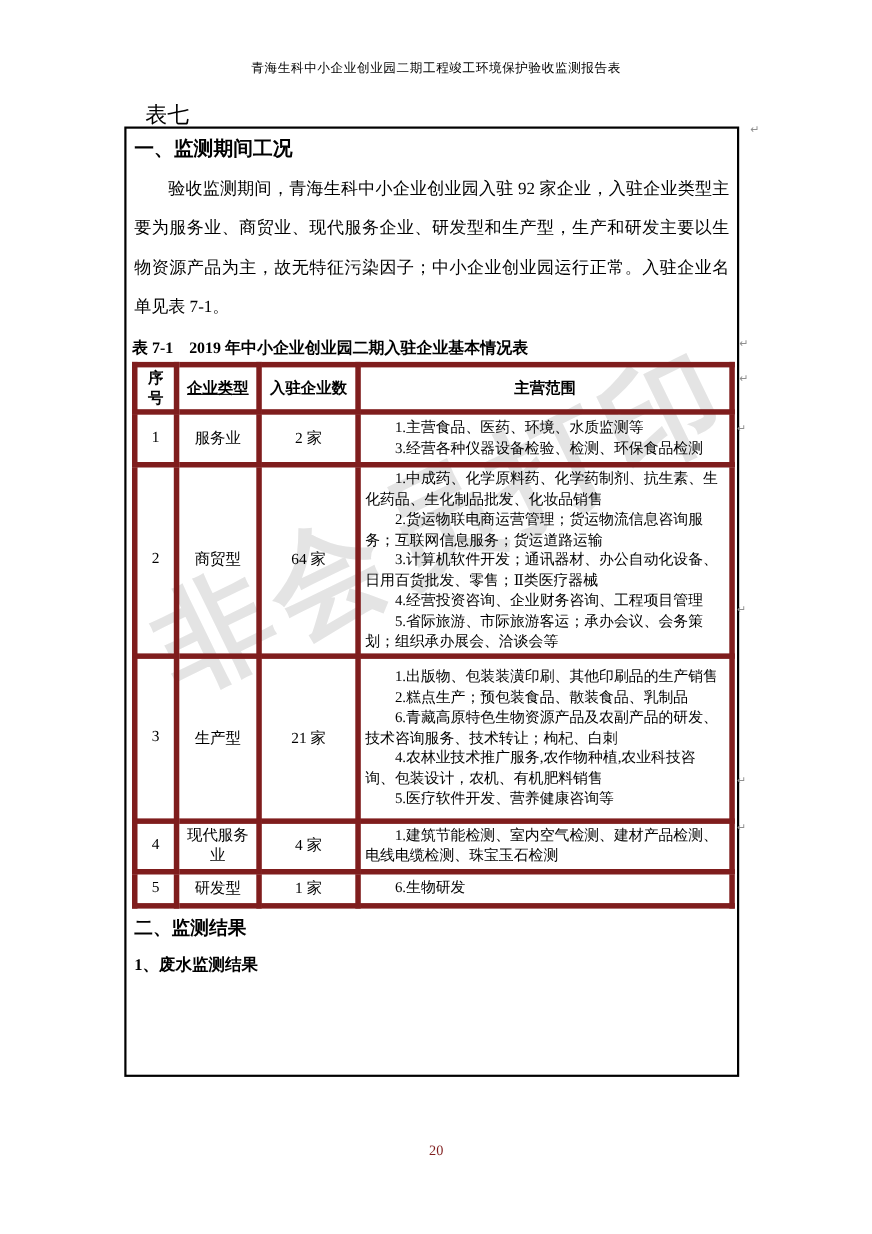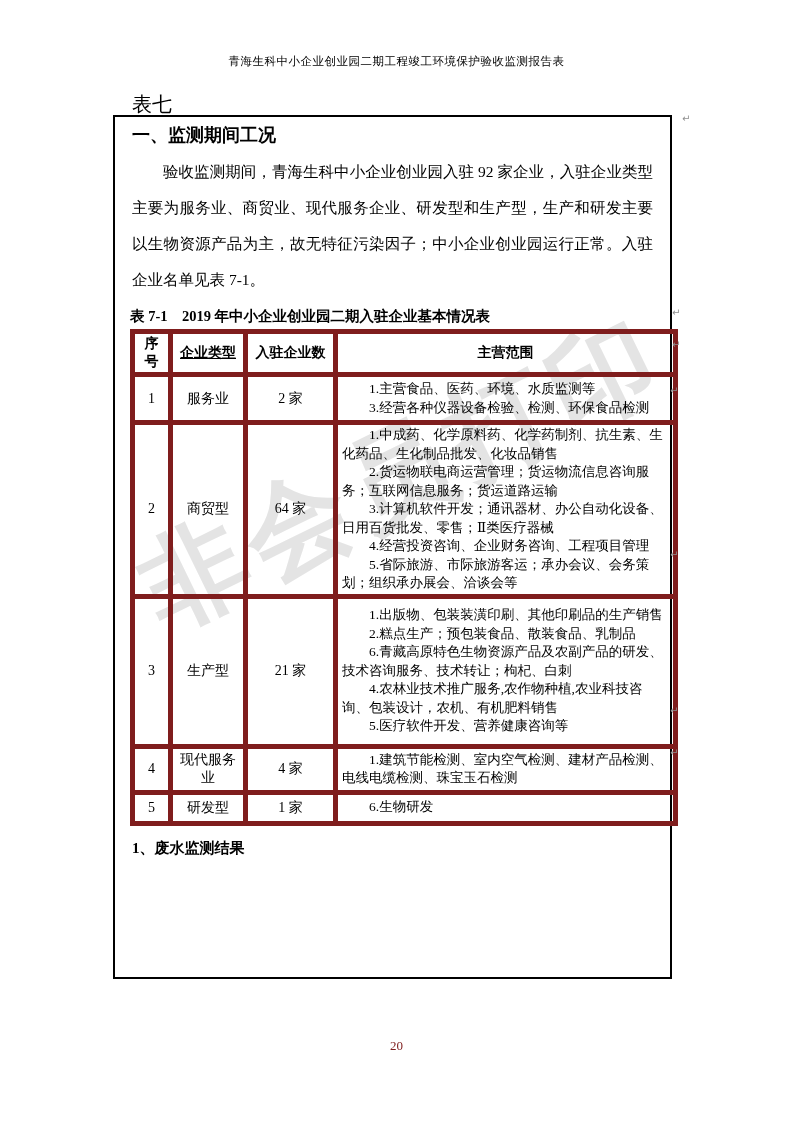--- a/index.html
+++ b/index.html
@@ -46,21 +46,21 @@
     top: 91px; left: 120px;
     font-size: 20px;
     margin-left: 12px;
   }
   
   .outer-box {
     position: absolute;
     left: 113px; top: 115px;
     width: 559px; height: 864px;
     border: 2px solid #000;
-    padding: 0 15px;
+    padding: 0 5px;
   }
   .sec-heading {
     margin: 6px 0 0 2px;
     font-size: 18px;
     font-weight: bold;
   }
   .body-paragraph {
     margin: 7px 2px 0 2px;
     font-size: 15.5px;
     line-height: 36px;
@@ -236,20 +236,21 @@
               <td class="c-no">5</td>
               <td class="c-type">研发型</td>
               <td class="c-count">1 家</td>
               <td class="c-scope">
                 <p>6.生物研发</p>
               </td>
             </tr>
           </tbody>
       </table>
 
+      <div class="sec2-heading">二、监测结果</div>
 
       <div class="sub-heading">1、废水监测结果</div>
 
 
     </div>
 
     <span class="pm pm1">↵</span>
     <span class="pm pm2">↵</span>
     <span class="pm pm3">↵</span>
     <span class="pm pm4">↵</span>

